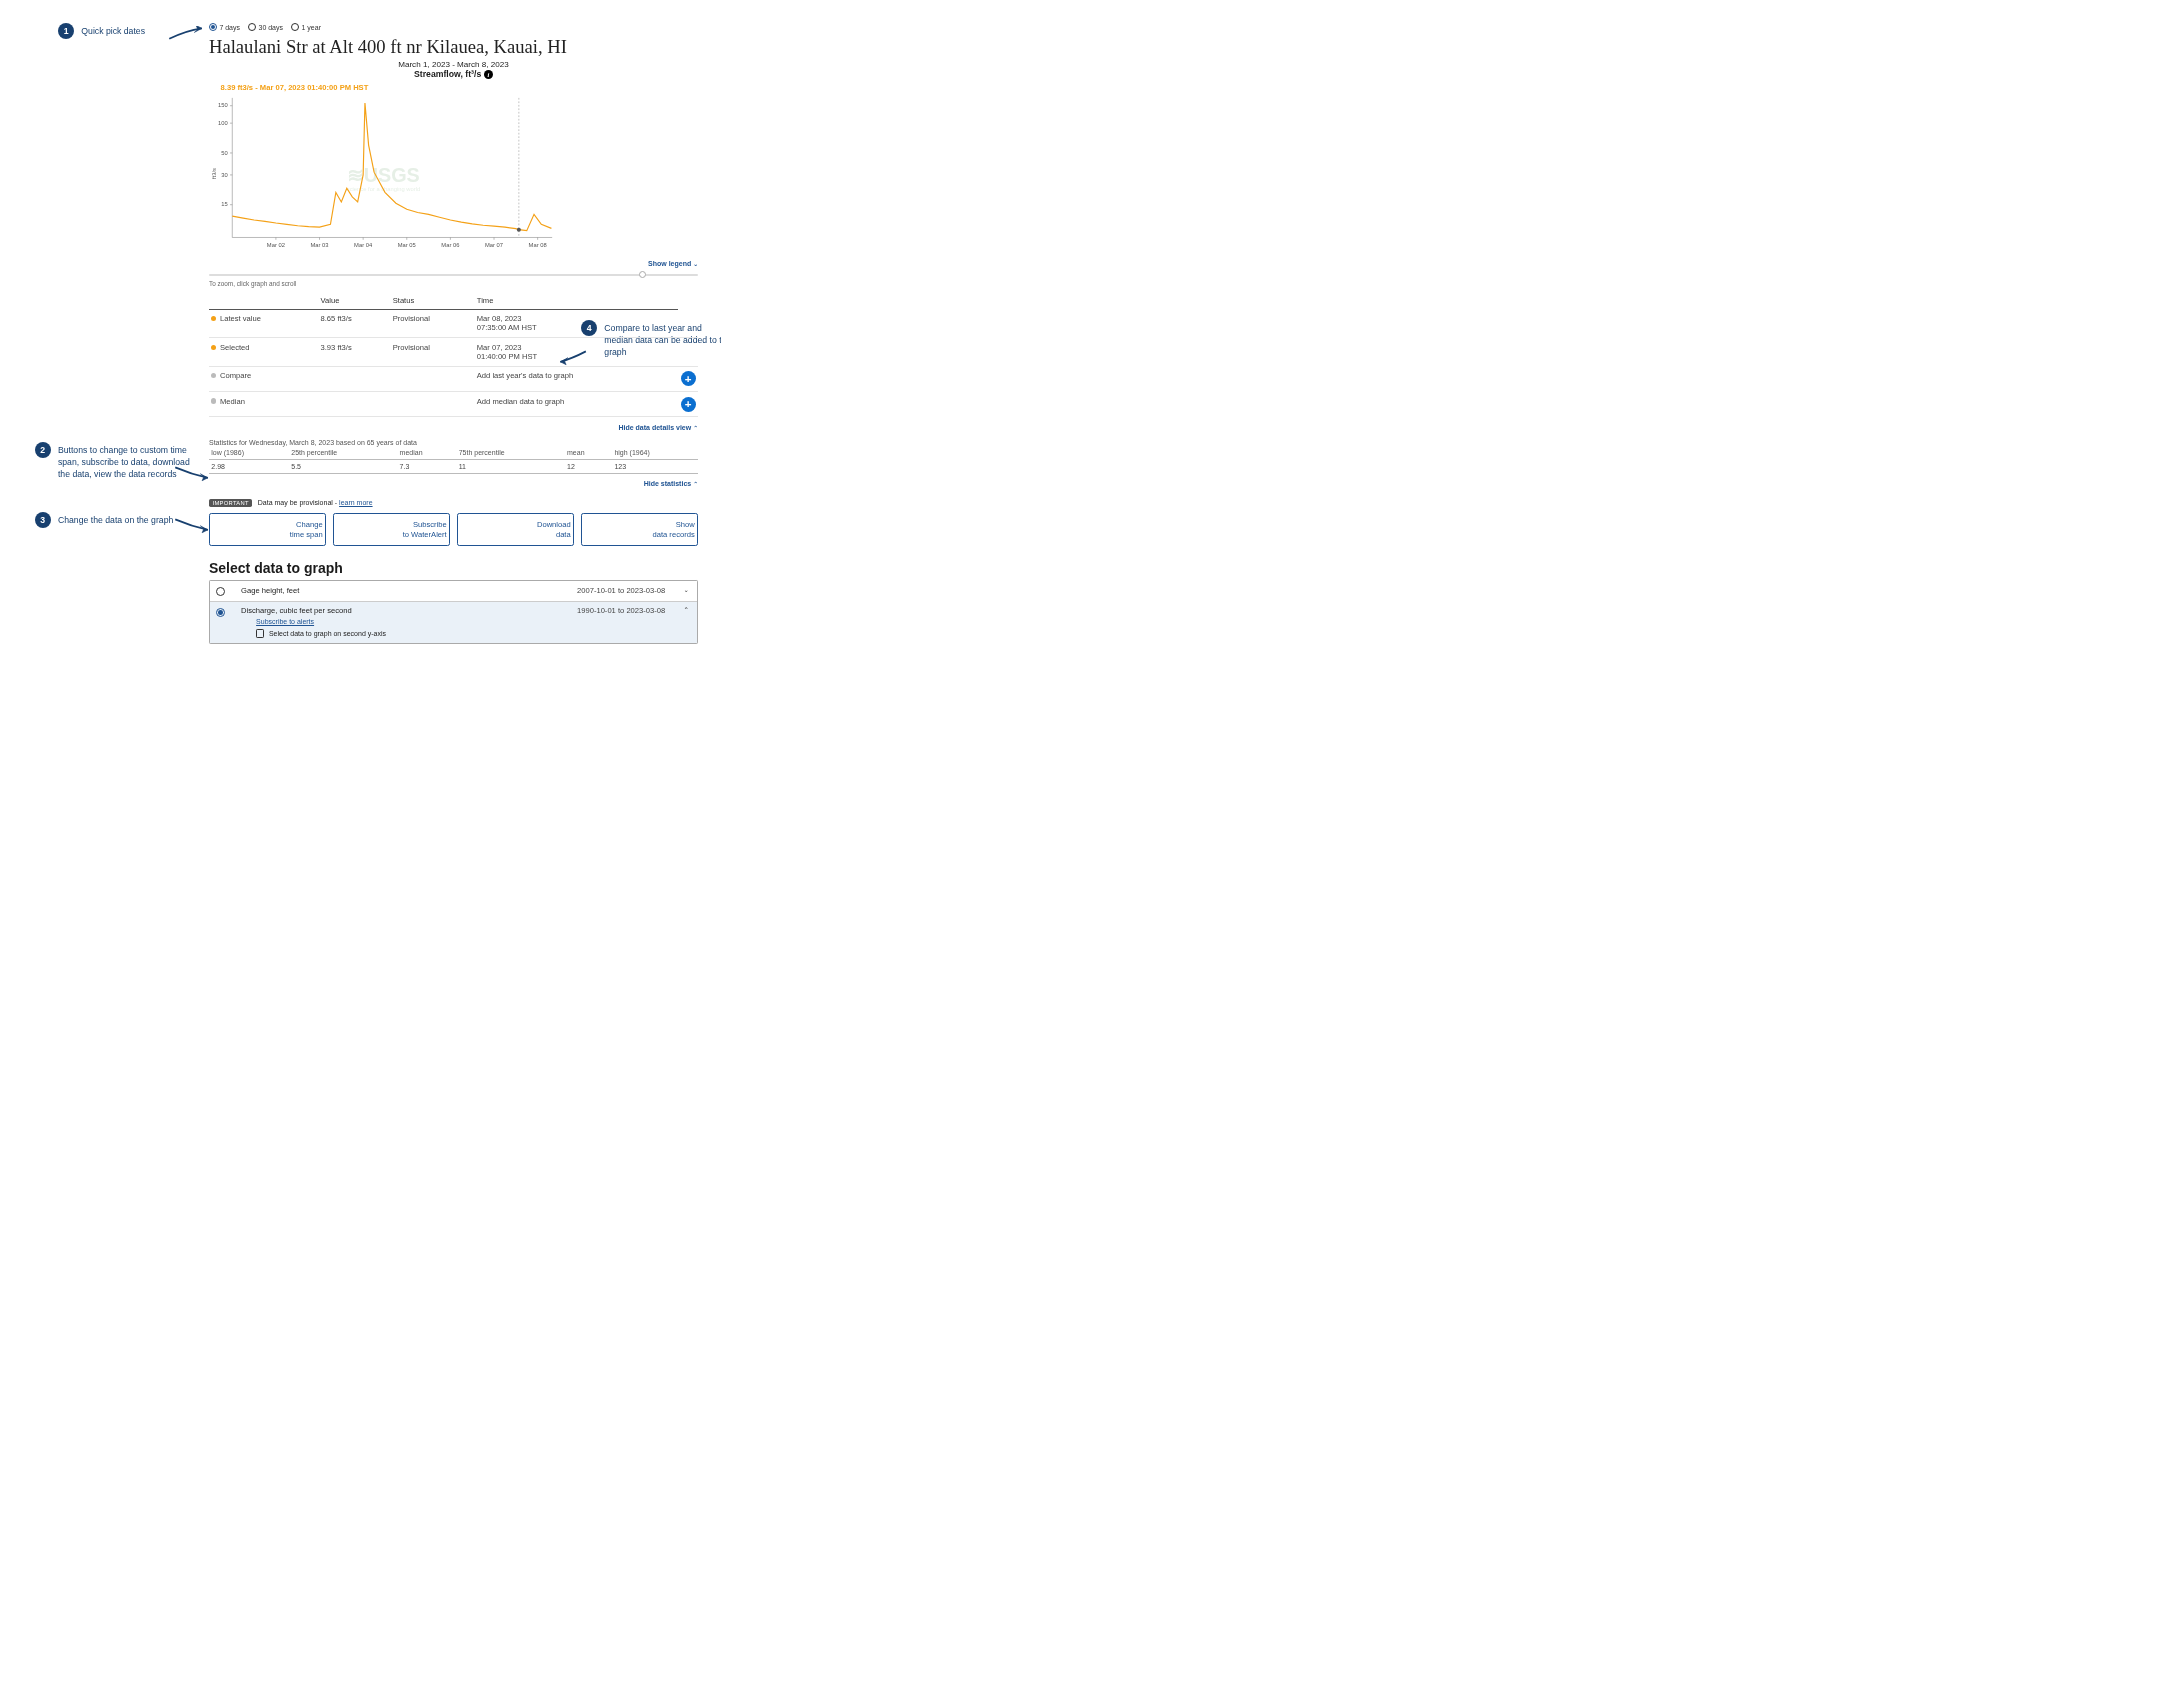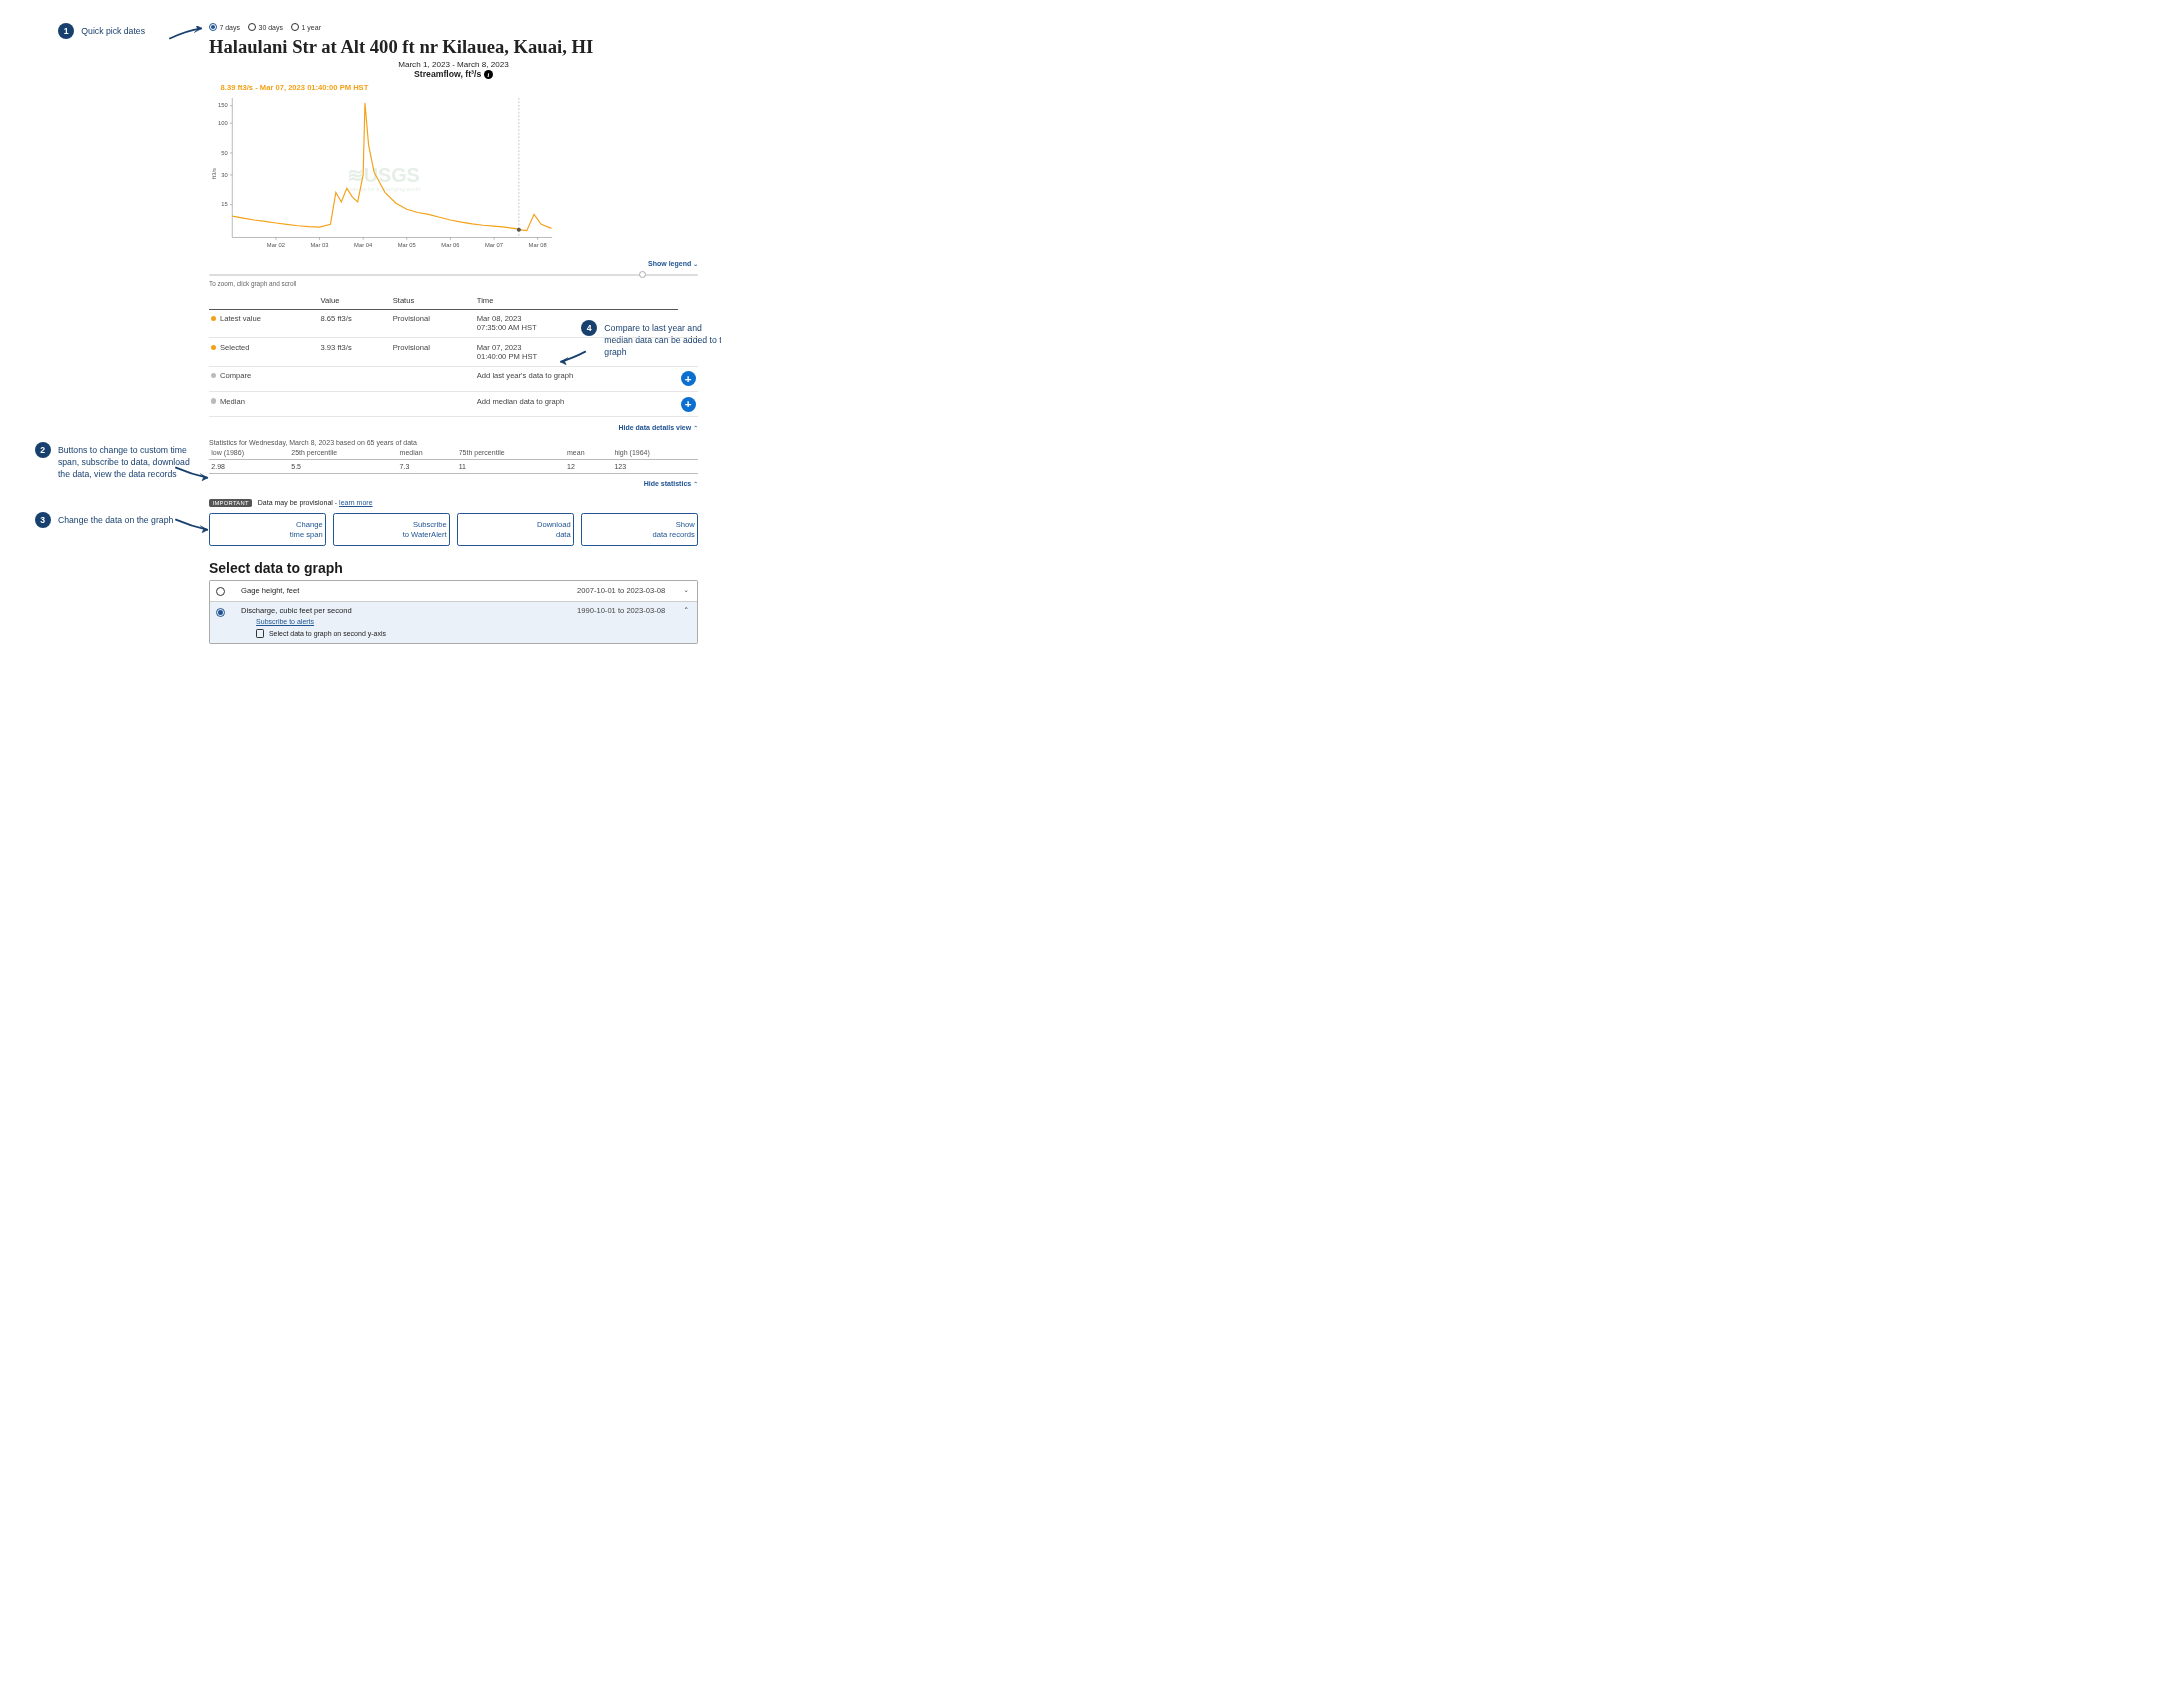--- a/index.html
+++ b/index.html
@@ -79,21 +79,21 @@
   .radio .dot {
     width: 8.1px; height: 8.1px; border: 1.2px solid #2e2e2e; border-radius: 50%;
     display: inline-flex; align-items: center; justify-content: center;
   }
   .radio.selected .dot { border-color: #205493; }
   .radio.selected .dot::after {
     content: ""; width: 4.1px; height: 4.1px; border-radius: 50%; background: #205493;
   }
   h1.site-title {
     font-family: Georgia, 'Times New Roman', serif;
-    font-weight: bold;
+    font-weight: normal;
     font-size: 18.6px;
     margin: 4.7px 0 2.3px 0;
     color: #222;
   }
   .date-range { text-align: center; font-size: 8.1px; color: #222; }
   .param-title { text-align: center; font-size: 8.7px; font-weight: bold; }
   .param-title .info {
     display: inline-flex; align-items: center; justify-content: center;
     width: 9.3px; height: 9.3px; background: #000; color: #fff; border-radius: 50%;
     font-size: 6.4px; font-family: Georgia, serif; font-style: italic;

